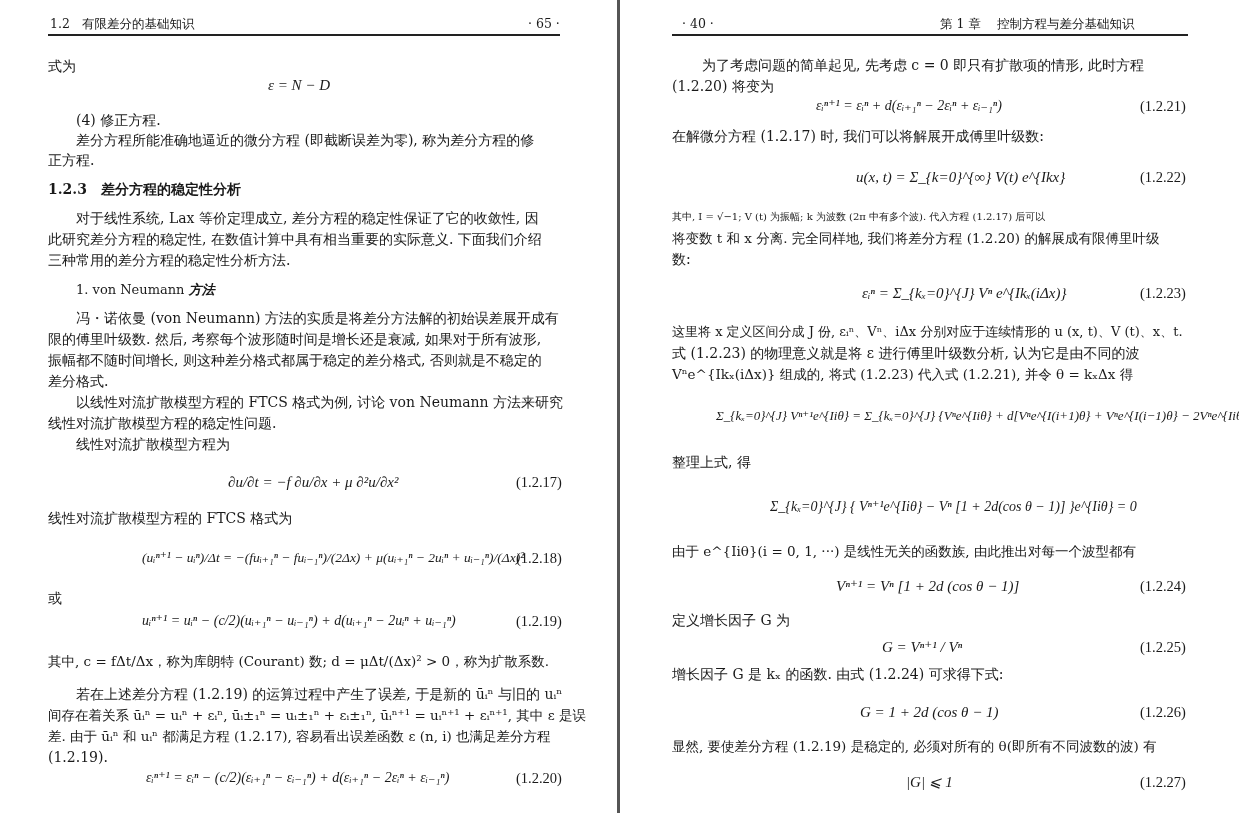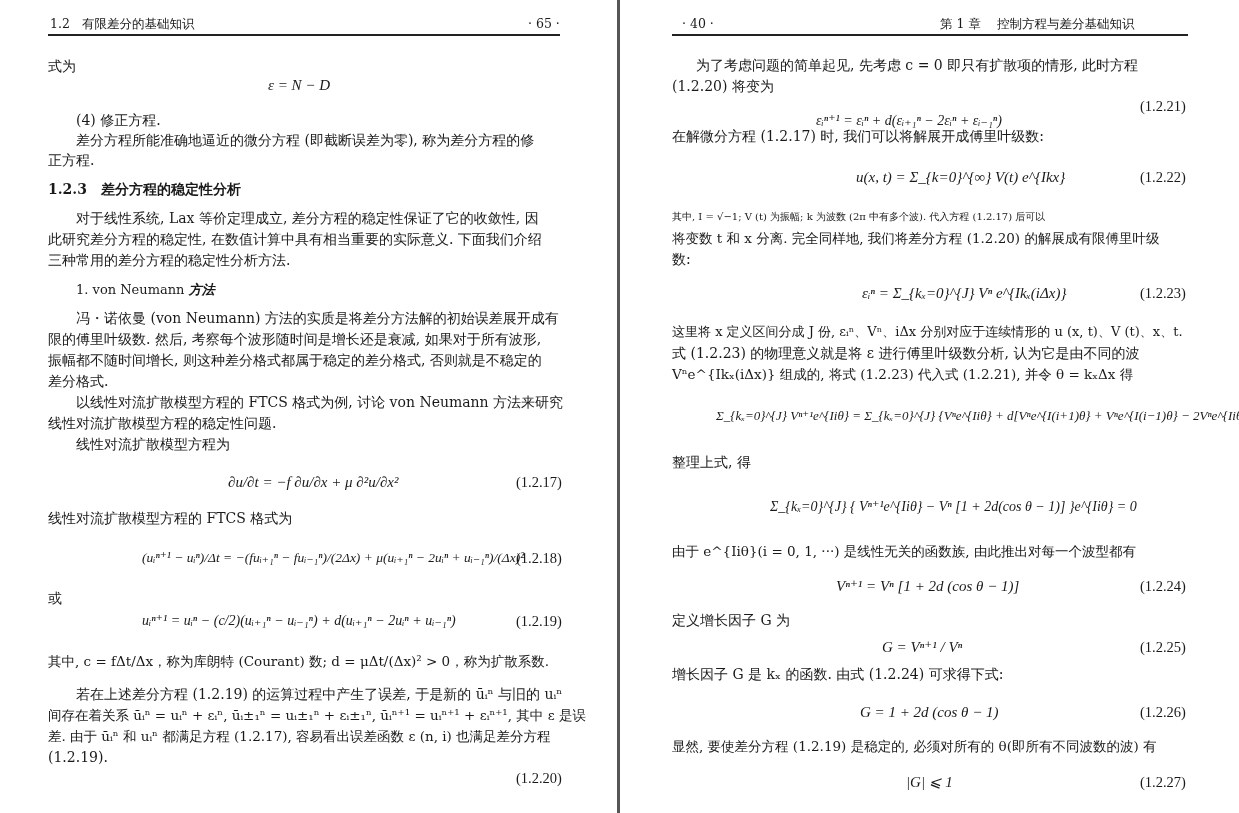--- a/index.html
+++ b/index.html
@@ -78,34 +78,35 @@
 
   <div class="eq" style="left:142px;top:610px;font-size:14px;">uᵢⁿ⁺¹ = uᵢⁿ − (c/2)(uᵢ₊₁ⁿ − uᵢ₋₁ⁿ) + d(uᵢ₊₁ⁿ − 2uᵢⁿ + uᵢ₋₁ⁿ)</div>
   <div class="eqno" style="left:516px;top:610px;">(1.2.19)</div>
 
   <div class="ln" style="left:48px;top:651px;font-size:13.5px;">其中, c = fΔt/Δx，称为库朗特 (Courant) 数; d = μΔt/(Δx)² &gt; 0，称为扩散系数.</div>
   <div class="ln" style="left:76px;top:684px;">若在上述差分方程 (1.2.19) 的运算过程中产生了误差, 于是新的 ūᵢⁿ 与旧的 uᵢⁿ</div>
   <div class="ln" style="left:48px;top:705px;font-size:13.5px;">间存在着关系 ūᵢⁿ = uᵢⁿ + εᵢⁿ, ūᵢ±₁ⁿ = uᵢ±₁ⁿ + εᵢ±₁ⁿ, ūᵢⁿ⁺¹ = uᵢⁿ⁺¹ + εᵢⁿ⁺¹, 其中 ε 是误</div>
   <div class="ln" style="left:48px;top:726px;font-size:13.5px;">差. 由于 ūᵢⁿ 和 uᵢⁿ 都满足方程 (1.2.17), 容易看出误差函数 ε (n, i) 也满足差分方程</div>
   <div class="ln" style="left:48px;top:747px;">(1.2.19).</div>
 
+  <div class="eq" style="left:146px;top:767px;font-size:14px;">εᵢⁿ⁺¹ = εᵢⁿ − (c/2)(εᵢ₊₁ⁿ − εᵢ₋₁ⁿ) + d(εᵢ₊₁ⁿ − 2εᵢⁿ + εᵢ₋₁ⁿ)</div>
   <div class="eqno" style="left:516px;top:767px;">(1.2.20)</div>
 </div>
 
 <div class="page" id="page-right">
   <div class="running-head r-head-left">· 40 ·</div>
   <div class="running-head r-head-right">
     <span class="chap">第 1 章</span><span>控制方程与差分基础知识</span>
   </div>
   <div class="rule" style="left:52px;width:516px;"></div>
 
-  <div class="ln" style="left:76px;top:55px;">为了考虑问题的简单起见, 先考虑 c = 0 即只有扩散项的情形, 此时方程</div>
+  <div class="ln" style="left:82px;top:55px;">为了考虑问题的简单起见, 先考虑 c = 0 即只有扩散项的情形, 此时方程</div>
   <div class="ln" style="left:52px;top:76px;">(1.2.20) 将变为</div>
 
-  <div class="eq" style="left:196px;top:110px;font-size:14px;">εᵢⁿ⁺¹ = εᵢⁿ + d(εᵢ₊₁ⁿ − 2εᵢⁿ + εᵢ₋₁ⁿ)</div>
+  <div class="eq" style="left:196px;top:95px;font-size:14px;">εᵢⁿ⁺¹ = εᵢⁿ + d(εᵢ₊₁ⁿ − 2εᵢⁿ + εᵢ₋₁ⁿ)</div>
   <div class="eqno" style="left:520px;top:95px;">(1.2.21)</div>
 
   <div class="ln" style="left:52px;top:126px;">在解微分方程 (1.2.17) 时, 我们可以将解展开成傅里叶级数:</div>
 
   <div class="eq" style="left:236px;top:166px;text-align:center;">u(x, t) = Σ_{k=0}^{∞} V(t) e^{Ikx}</div>
   <div class="eqno" style="left:520px;top:166px;">(1.2.22)</div>
 
   <div class="ln" style="left:52px;top:207px;font-size:10px;">其中, I = √−1; V (t) 为振幅; k 为波数 (2π 中有多个波). 代入方程 (1.2.17) 后可以</div>
   <div class="ln" style="left:52px;top:228px;font-size:13.5px;">将变数 t 和 x 分离. 完全同样地, 我们将差分方程 (1.2.20) 的解展成有限傅里叶级</div>
   <div class="ln" style="left:52px;top:249px;">数:</div>

